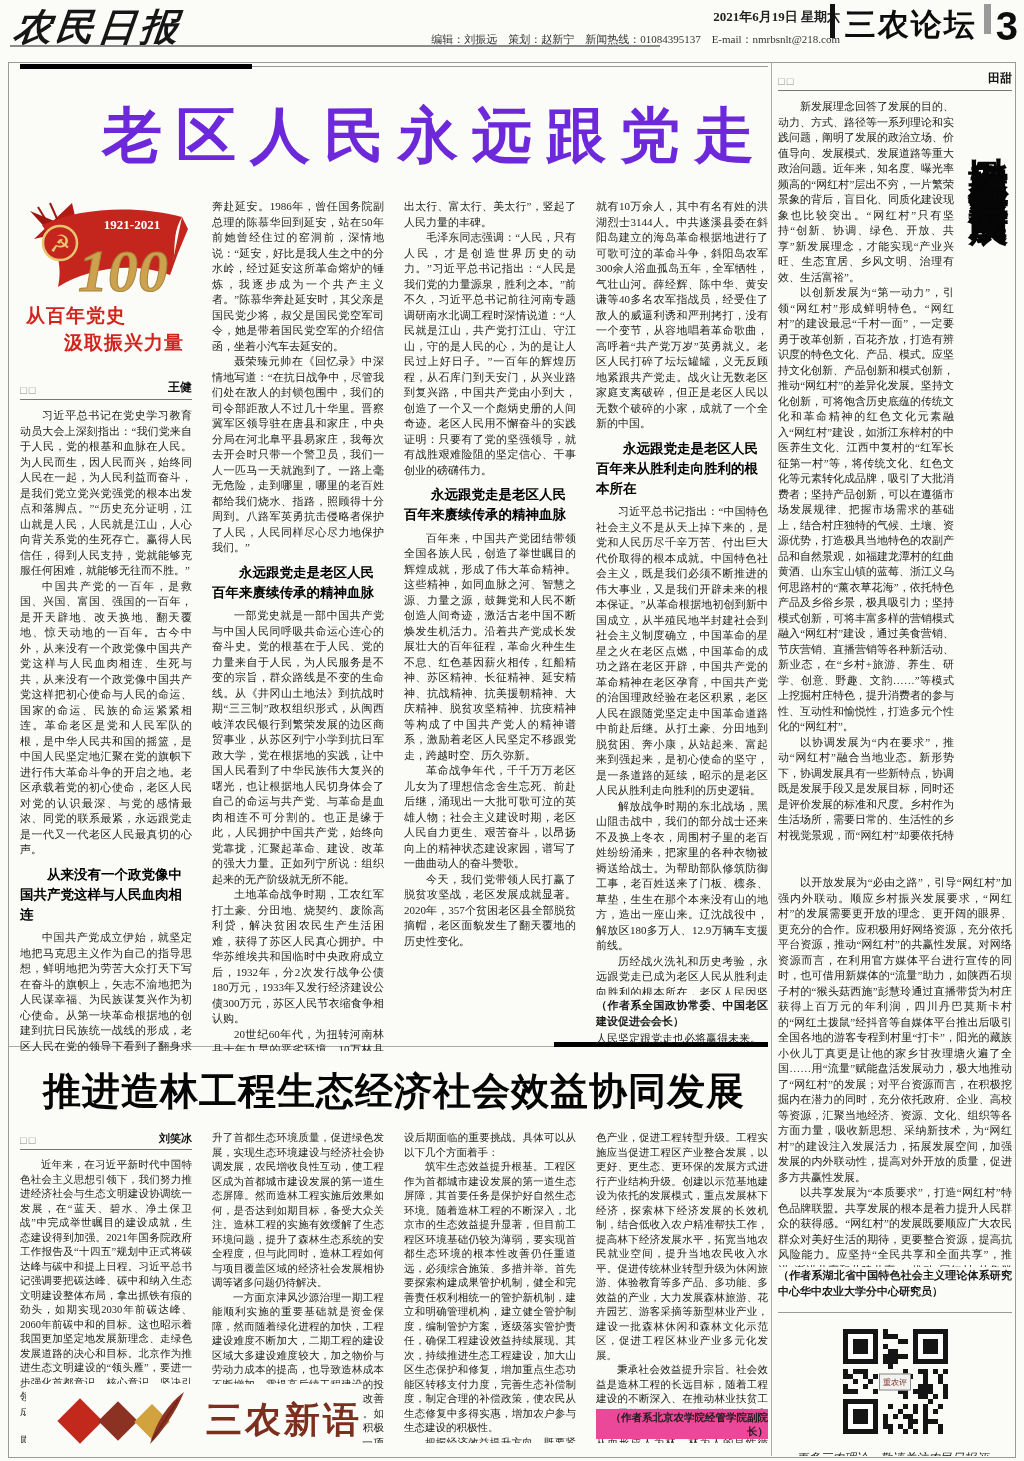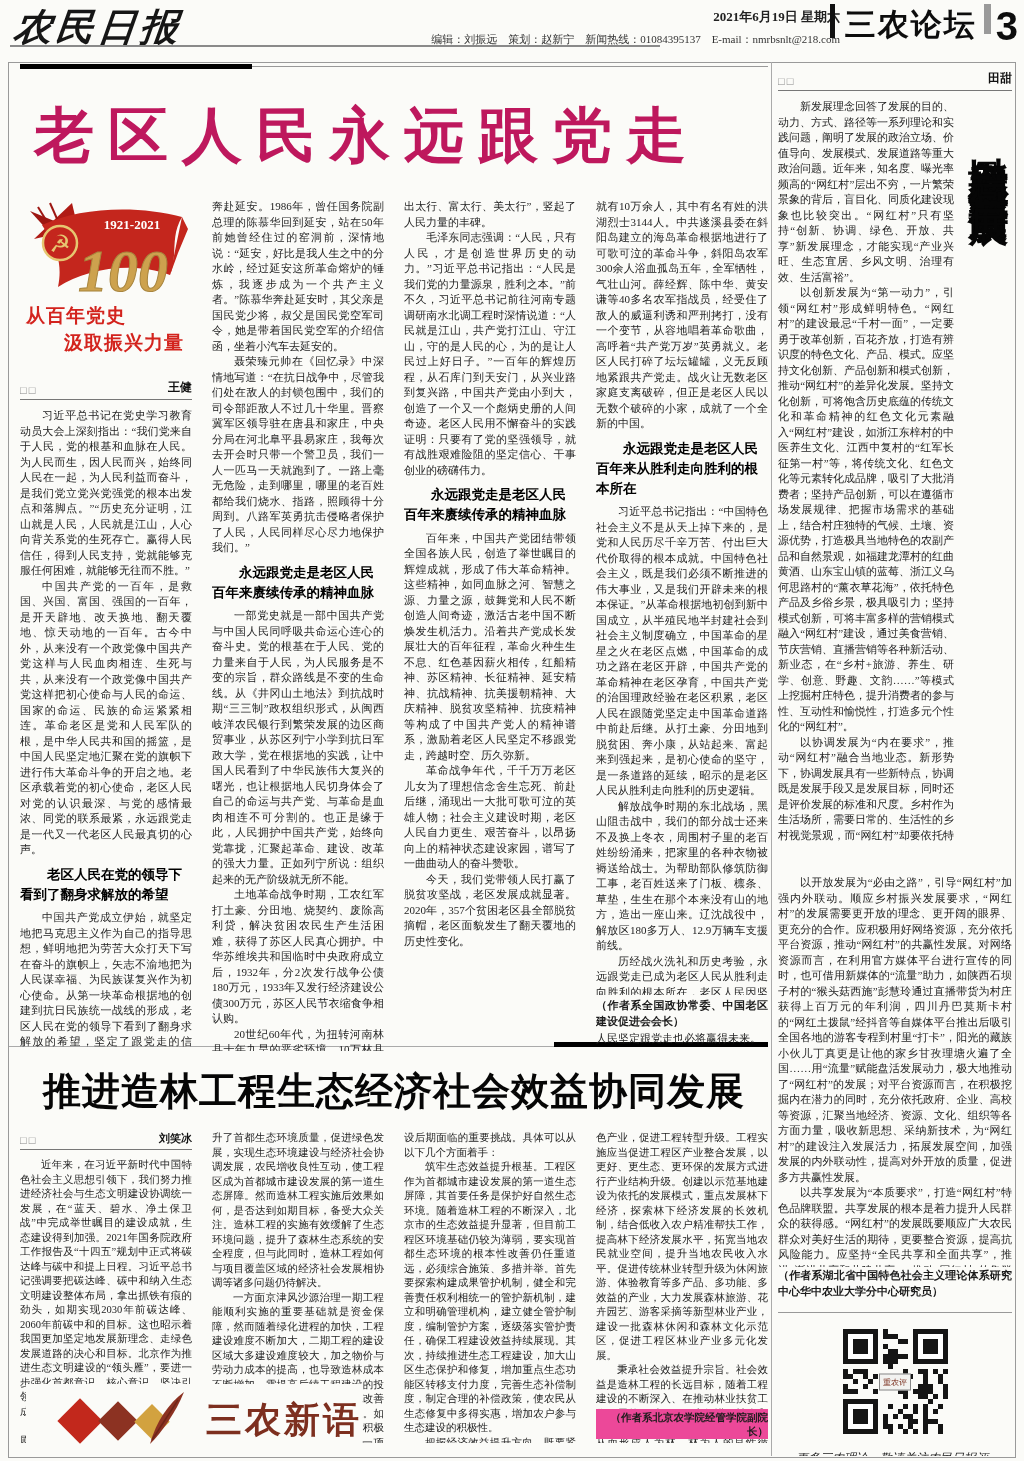--- a/index.html
+++ b/index.html
@@ -30,22 +30,22 @@
   .bp.cont{text-indent:0;}
   .subhead{font-size:13.5px;font-weight:bold;line-height:1.5;margin:7px 0 5px;text-indent:2em;color:#000;}
   .byline{display:flex;justify-content:space-between;align-items:flex-end;border-bottom:1px solid #777;
           padding-bottom:3px;margin-bottom:8px;font-size:12px;}
   .byline .marks{color:#8a8a8a;letter-spacing:2px;font-size:11px;}
   .byline .name{font-weight:bold;color:#111;}
   .endnote{position:absolute;left:0;right:0;bottom:22px;background:#fbfbf8;font-size:11px;font-weight:bold;
            line-height:15.5px;text-align:justify;padding-top:3px;}
   
   .main-article{position:absolute;left:20px;top:70px;width:748px;}
-  .main-headline{font-size:60px;font-weight:bold;letter-spacing:14px;text-align:left;
-                 margin:26px 0 22px;padding-left:14px;color:#be185d;white-space:nowrap;}
+  .main-headline{font-size:60px;font-weight:bold;letter-spacing:14px;text-align:right;
+                 margin:26px 0 22px;padding-left:14px;color:#6d28d9;white-space:nowrap;}
   .cols{display:flex;justify-content:space-between;}
   .col{width:172px;height:852px;overflow:hidden;position:relative;}
   
   .ann-logo{width:172px;height:178px;position:relative;margin-bottom:2px;}
   .ann-slogan{position:absolute;left:6px;top:104px;color:#d3231d;font-weight:900;font-size:19px;
               line-height:1.4;letter-spacing:1px;}
   .ann-slogan .l2{padding-left:38px;}
   
   .right-article{position:absolute;left:778px;top:70px;width:234px;height:1386px;overflow:hidden;}
   .r-top{display:flex;justify-content:space-between;}
@@ -122,21 +122,21 @@
             <div class="l1">从百年党史</div>
             <div class="l2">汲取振兴力量</div>
           </div>
         </div>
         <div class="byline">
           <span class="marks">□□</span>
           <span class="name">王健</span>
         </div>
         <p class="bp">习近平总书记在党史学习教育动员大会上深刻指出：“我们党来自于人民，党的根基和血脉在人民。为人民而生，因人民而兴，始终同人民在一起，为人民利益而奋斗，是我们党立党兴党强党的根本出发点和落脚点。”“历史充分证明，江山就是人民，人民就是江山，人心向背关系党的生死存亡。赢得人民信任，得到人民支持，党就能够克服任何困难，就能够无往而不胜。”</p>
         <p class="bp">中国共产党的一百年，是救国、兴国、富国、强国的一百年，是开天辟地、改天换地、翻天覆地、惊天动地的一百年。古今中外，从来没有一个政党像中国共产党这样与人民血肉相连、生死与共，从来没有一个政党像中国共产党这样把初心使命与人民的命运、国家的命运、民族的命运紧紧相连。革命老区是党和人民军队的根，是中华人民共和国的摇篮，是中国人民坚定地汇聚在党的旗帜下进行伟大革命斗争的开启之地。老区承载着党的初心使命，老区人民对党的认识最深、与党的感情最浓、同党的联系最紧，永远跟党走是一代又一代老区人民最真切的心声。</p>
-        <h3 class="subhead">老区人民在党的领导下看到了翻身求解放的希望</h3>
+        <h3 class="subhead">从来没有一个政党像中国共产党这样与人民血肉相连</h3>
         <p class="bp">中国共产党成立伊始，就坚定地把马克思主义作为自己的指导思想，鲜明地把为劳苦大众打天下写在奋斗的旗帜上，矢志不渝地把为人民谋幸福、为民族谋复兴作为初心使命。从第一块革命根据地的创建到抗日民族统一战线的形成，老区人民在党的领导下看到了翻身求解放的希望，坚定了跟党走的信念。</p>
 
       </div>
 
       <div class="col">
         <p class="bp cont">奔赴延安。1986年，曾任国务院副总理的陈慕华回到延安，站在50年前她曾经住过的窑洞前，深情地说：“延安，好比是我人生之中的分水岭，经过延安这所革命熔炉的锤炼，我逐步成为一个共产主义者。”陈慕华奔赴延安时，其父亲是国民党少将，叔父是国民党空军司令，她是带着国民党空军的介绍信函，坐着小汽车去延安的。</p>
         <p class="bp">聂荣臻元帅在《回忆录》中深情地写道：“在抗日战争中，尽管我们处在敌人的封锁包围中，我们的司令部距敌人不过几十华里。晋察冀军区领导驻在唐县和家庄，中央分局在河北阜平县易家庄，我每次去开会时只带一个警卫员，我们一人一匹马一天就跑到了。一路上毫无危险，走到哪里，哪里的老百姓都给我们烧水、指路，照顾得十分周到。八路军英勇抗击侵略者保护了人民，人民同样尽心尽力地保护我们。”</p>
         <h3 class="subhead">永远跟党走是老区人民百年来赓续传承的精神血脉</h3>
         <p class="bp">一部党史就是一部中国共产党与中国人民同呼吸共命运心连心的奋斗史。党的根基在于人民、党的力量来自于人民，为人民服务是不变的宗旨，群众路线是不变的生命线。从《井冈山土地法》到抗战时期“三三制”政权组织形式，从闽西岐洋农民银行到繁荣发展的边区商贸事业，从苏区列宁小学到抗日军政大学，党在根据地的实践，让中国人民看到了中华民族伟大复兴的曙光，也让根据地人民切身体会了自己的命运与共产党、与革命是血肉相连不可分割的。也正是缘于此，人民拥护中国共产党，始终向党靠拢，汇聚起革命、建设、改革的强大力量。正如列宁所说：组织起来的无产阶级就无所不能。</p>
         <p class="bp">土地革命战争时期，工农红军打土豪、分田地、烧契约、废除高利贷，解决贫困农民生产生活困难，获得了苏区人民真心拥护。中华苏维埃共和国临时中央政府成立后，1932年，分2次发行战争公债180万元，1933年又发行经济建设公债300万元，苏区人民节衣缩食争相认购。</p>

